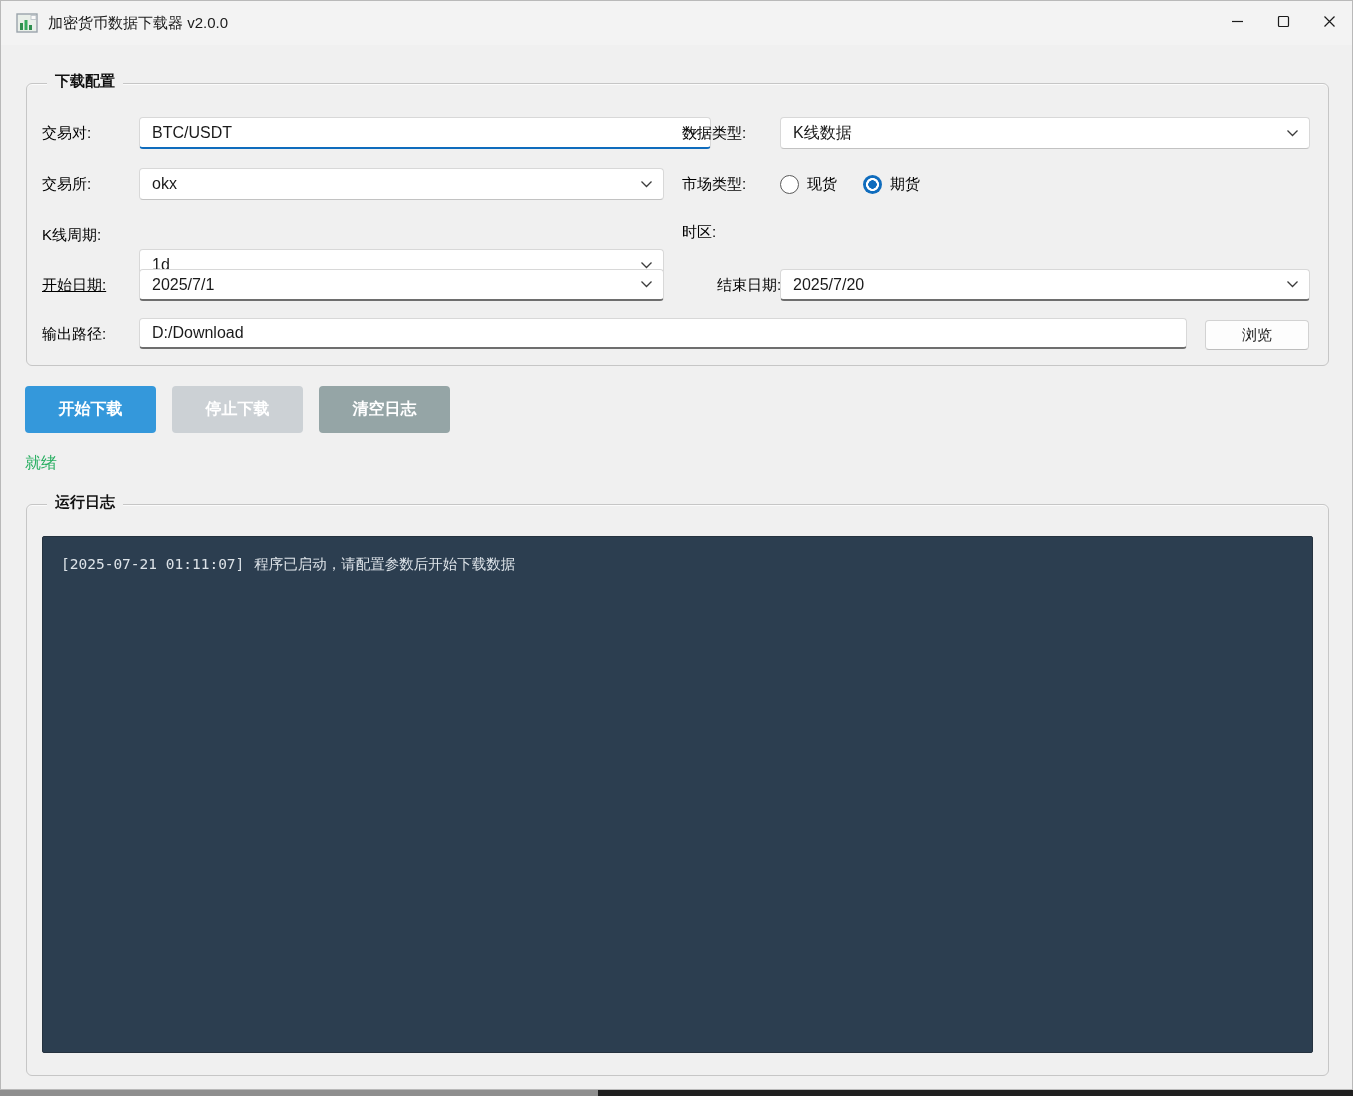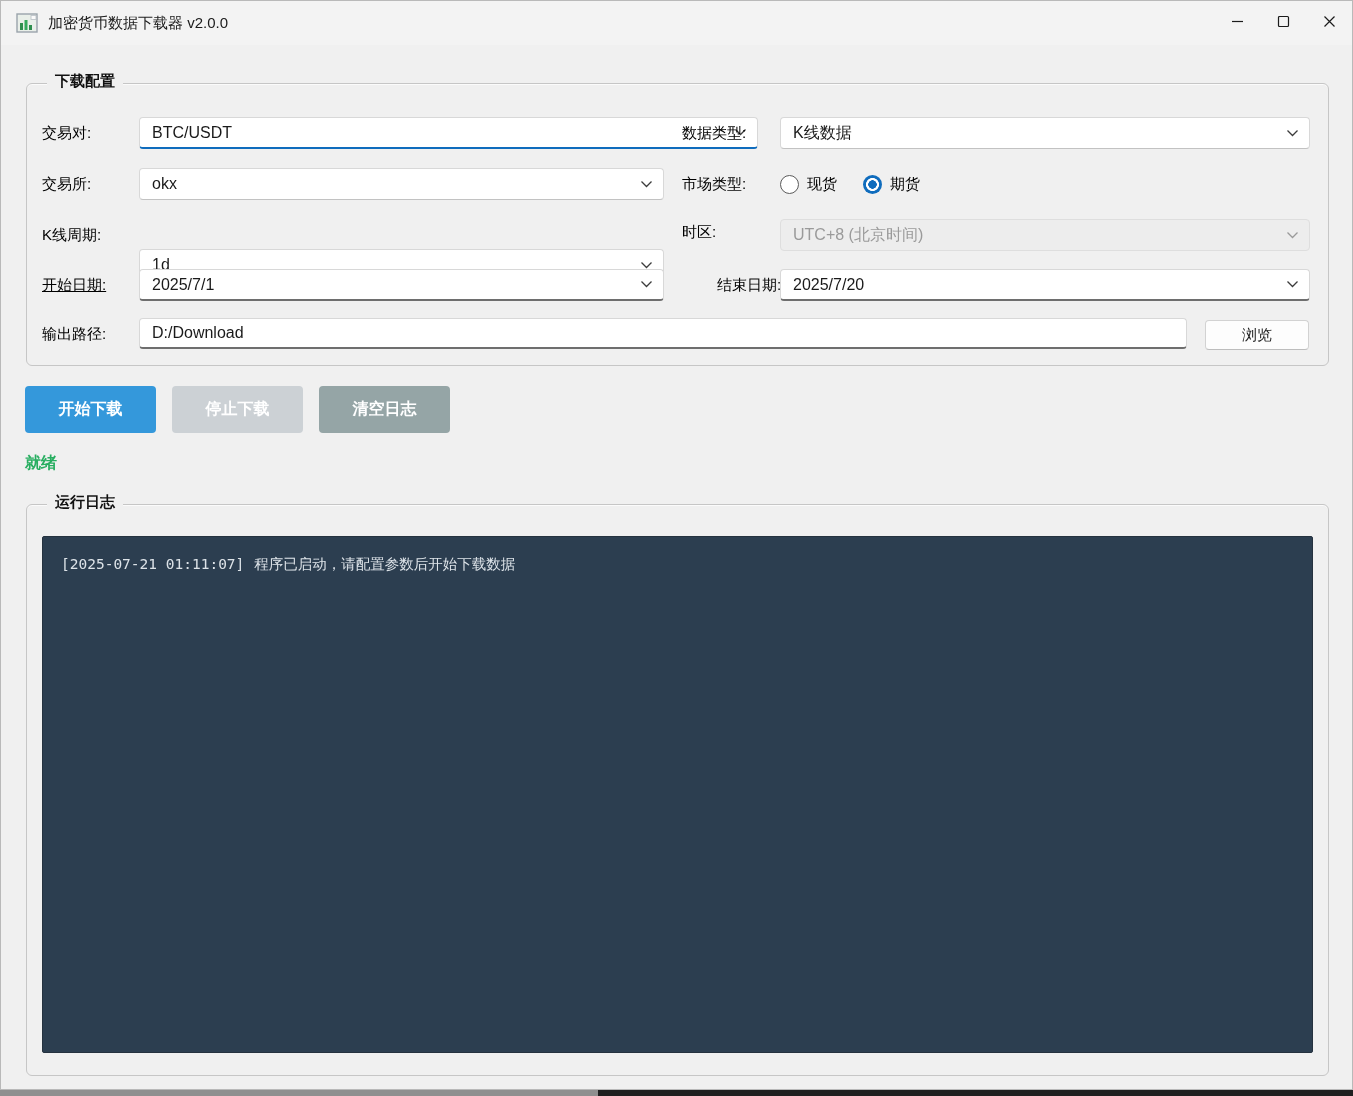--- a/index.html
+++ b/index.html
@@ -78,21 +78,21 @@
   }
   .action-btn{
     position:absolute;top:385px;width:131px;height:47px;border:none;border-radius:4px;
     font-size:16px;font-weight:bold;color:#fff;cursor:pointer;
     font-family:"Liberation Sans",sans-serif;
   }
   #btn-start{left:24px;background:#3498db;}
   #btn-stop{left:171px;background:#ccd1d5;cursor:default;}
   #btn-clear{left:318px;background:#95a5a6;}
   .status-text{
-    position:absolute;left:24px;top:452px;font-size:16px;font-weight:bold;color:#27ae60;text-align:center;
+    position:absolute;left:24px;top:452px;font-size:16px;font-weight:normal;color:#27ae60;text-align:center;
   }
   
   .console{
     position:absolute;left:15px;top:31px;width:1271px;height:517px;
     background:#2c3e50;border:1px solid #25323f;border-radius:2px;
     box-sizing:border-box;padding:16px 18px;overflow:hidden;
     color:#dde3e8;font-size:14.5px;line-height:22px;
   }
   .log-line .ts{font-family:"DejaVu Sans Mono",monospace;letter-spacing:0;}
   .log-line .msg{margin-left:10px;}
@@ -139,21 +139,21 @@
             </svg>
         </span>
       </button>
     </div>
   </div>
 
   <div class="groupbox" id="config-box">
     <span class="gb-label">下载配置</span>
 
     <span class="field-label" style="left:15px;top:33px;">交易对:</span>
-    <div class="combo focus" style="left:112px;top:33px;width:619px;">
+    <div class="combo focus" style="left:112px;top:33px;width:572px;">
       <span class="val">BTC/USDT</span>
       <span class="chev">
         <svg width="13" height="9" viewBox="0 0 13 9">
             <path d="M1.5 1.5 L6.5 6.5 L11.5 1.5" fill="none" stroke="#3c3c3c" stroke-width="1.3"></path>
           </svg>
       </span>
     </div>
 
     <span class="field-label" style="left:655px;top:33px;">数据类型:</span>
     <div class="combo" style="left:753px;top:33px;width:530px;">
@@ -191,28 +191,20 @@
     <div class="combo" style="left:112px;top:135px;width:525px;margin-top:30px;">
       <span class="val">1d</span>
       <span class="chev">
         <svg width="13" height="9" viewBox="0 0 13 9">
             <path d="M1.5 1.5 L6.5 6.5 L11.5 1.5" fill="none" stroke="#3c3c3c" stroke-width="1.3"></path>
           </svg>
       </span>
     </div>
 
     <span class="field-label" style="left:655px;top:132px;">时区:</span>
-    <div class="combo disabled" style="left:753px;top:135px;width:530px;">
-      <span class="val">UTC+8 (北京时间)</span>
-      <span class="chev">
-        <svg width="13" height="9" viewBox="0 0 13 9">
-            <path d="M1.5 1.5 L6.5 6.5 L11.5 1.5" fill="none" stroke="#9a9a9a" stroke-width="1.3"></path>
-          </svg>
-      </span>
-    </div>
 
     <span class="field-label" style="left:15px;top:185px;text-decoration:underline;">开始日期:</span>
     <div class="combo underline" style="left:112px;top:185px;width:525px;">
       <span class="val">2025/7/1</span>
       <span class="chev">
         <svg width="13" height="9" viewBox="0 0 13 9">
             <path d="M1.5 1.5 L6.5 6.5 L11.5 1.5" fill="none" stroke="#3c3c3c" stroke-width="1.3"></path>
           </svg>
       </span>
     </div>

